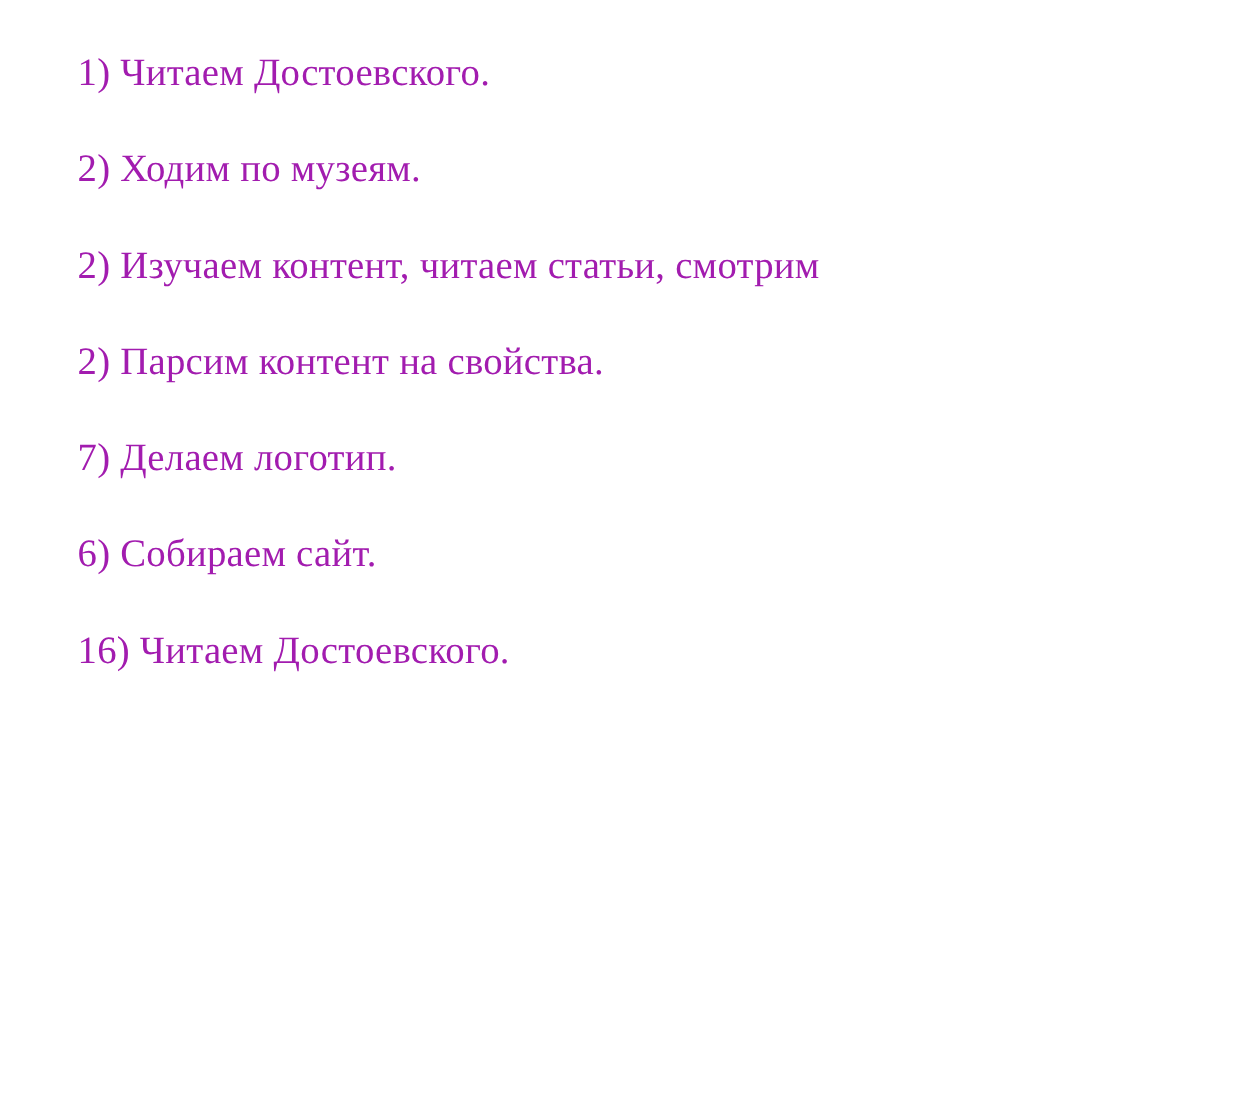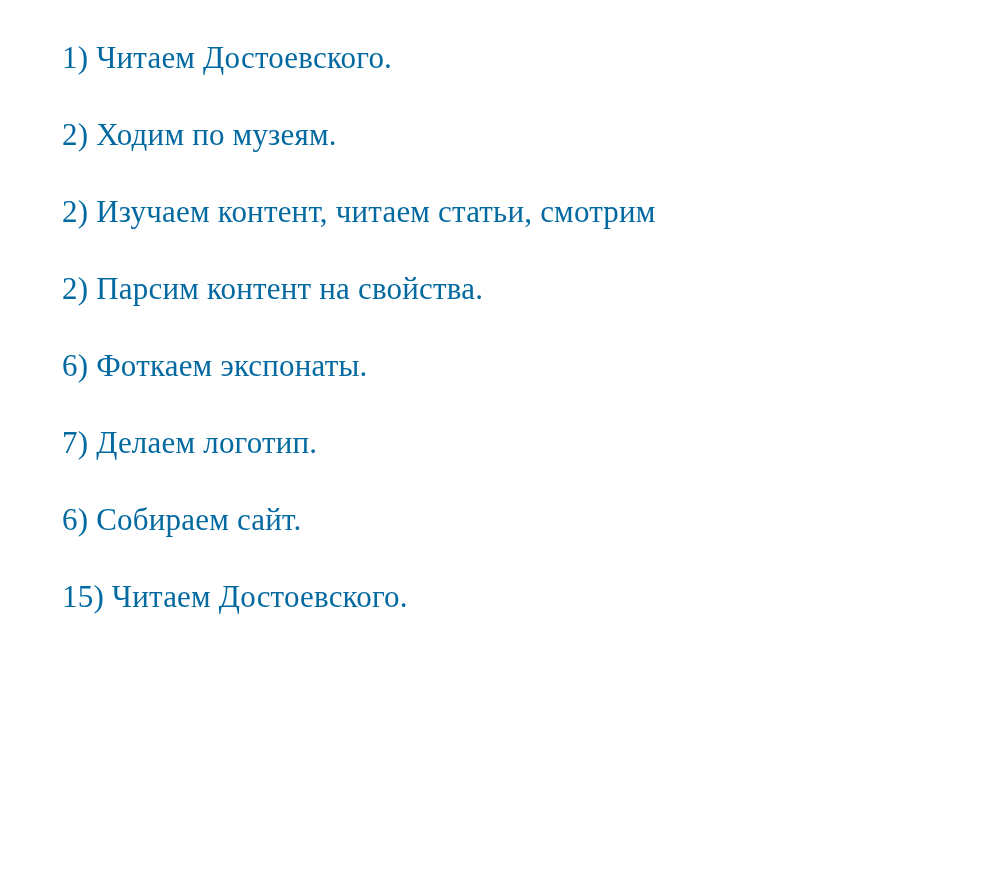--- a/index.html
+++ b/index.html
@@ -6,21 +6,21 @@
     margin: 0;
     padding: 0;
     background: #ffffff;
   }
   .page {
     position: relative;
     width: 1000px;
     height: 880px;
     box-sizing: border-box;
     background: #ffffff;
-    color: #0369a1;
+    color: #a21caf;
     font-family: "Liberation Serif", "DejaVu Serif", serif;
     padding: 35px 60px 0 62px;
     overflow: hidden;
   }
   .list-item {
     margin: 0 0 31px 0;
     font-size: 31px;
     line-height: 46px;
     font-weight: 400;
     letter-spacing: 0.2px;
@@ -45,30 +45,27 @@
 
   <p class="list-item">
     <span class="line">2) Изучаем контент, читаем статьи, смотрим</span>
   </p>
 
 
   <p class="list-item">
     <span class="line">2) Парсим контент на свойства.</span>
   </p>
 
-  <p class="list-item">
-    <span class="line">6) Фоткаем экспонаты.</span>
-  </p>
 
   <p class="list-item">
     <span class="line">7) Делаем логотип.</span>
   </p>
 
 
   <p class="list-item">
     <span class="line">6) Собираем сайт.</span>
   </p>
 
   <p class="list-item">
-    <span class="line">15) Читаем Достоевского.</span>
+    <span class="line">16) Читаем Достоевского.</span>
   </p>
 
 </main>
 
 </body></html>

